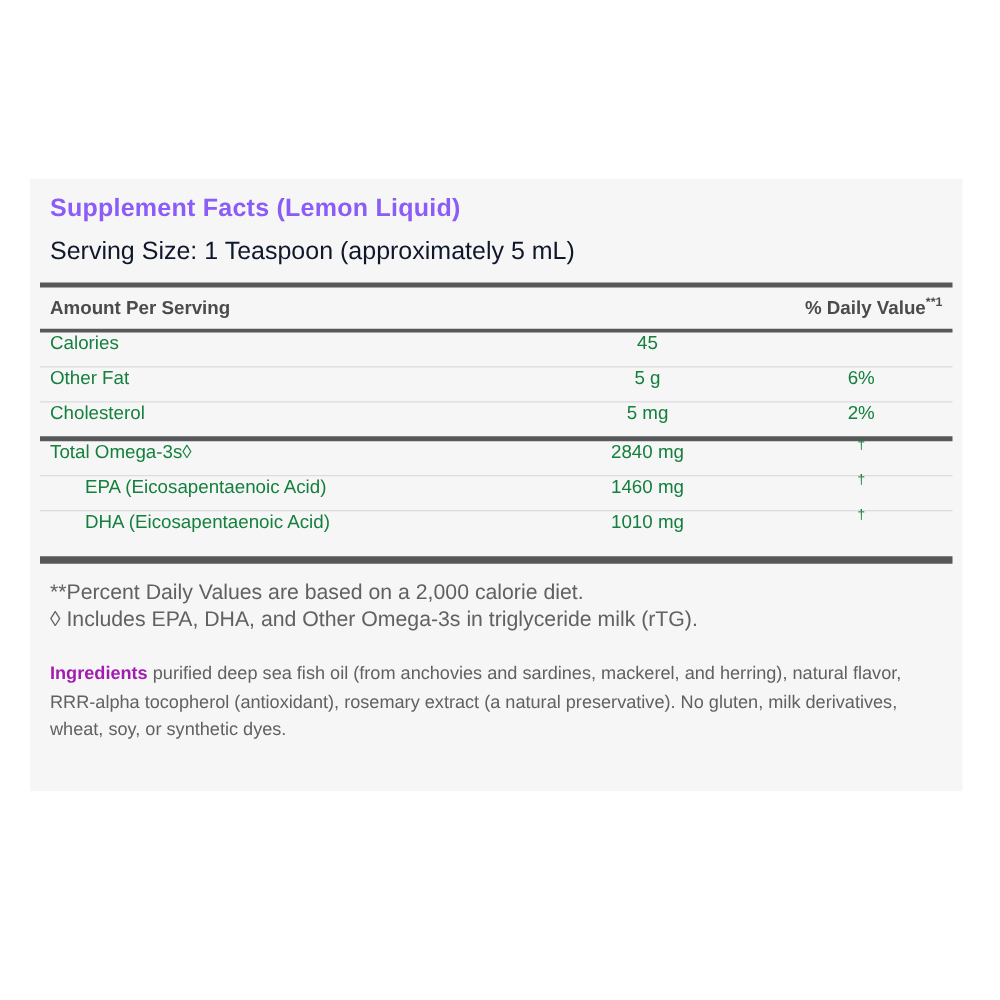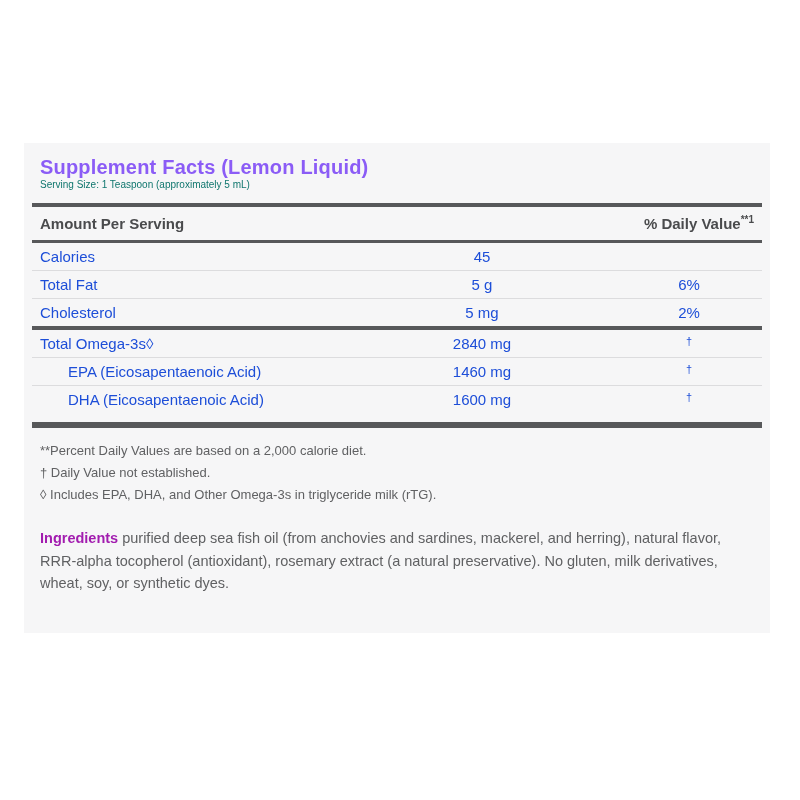--- a/index.html
+++ b/index.html
@@ -19,51 +19,51 @@
     padding: 11px 16px 0 16px;
   }
   .title {
     font-size: 20px;
     font-weight: bold;
     color: #8b5cf6;
     letter-spacing: 0.2px;
     margin: 2px 0 0 0;
   }
   .serving {
-    font-size: 10px;
-    color: #0f766e;
-    margin-top: 0;
+    font-size: 20px;
+    color: #0f172a;
+    margin-top: 11px;
   }
   .facts-table { margin: 13px -8px 0 -8px; }
   .bar { background: #57585a; }
   .bar.top { height: 4px; }
   .bar.mid { height: 3px; }
   .bar.sep { height: 4px; }
   .bar.bottom { height: 6px; margin-top: 9px; }
   .hdr-row {
     display: flex; align-items: center;
     height: 33px; padding: 0 8px;
     font-size: 15px; font-weight: bold; color: #4a4b4d;
   }
   .row {
-    display: flex; align-items: center;
+    display: flex; 
     height: 27px; padding: 0 8px;
-    font-size: 15px; color: #1d4ed8; gap: 36px;
+    font-size: 15px; color: #15803d;
   }
   .divider { height: 1px; background: #dcdcde; }
   .col-name { flex: 1; }
   .col-name.indent { padding-left: 28px; }
   .col-amount { width: 180px; text-align: center; }
   .col-dv { width: 130px; text-align: center; margin-left: 16px; }
   .col-dv.dagger { font-size: 11px; position: relative; top: -3px; }
   .hdr-row .col-dv { width: auto; text-align: right; }
   sup.hdr-sup { font-size: 10px; vertical-align: super; line-height: 0; }
   .footnotes {
     margin-top: 12px;
-    font-size: 13px;
+    font-size: 17px;
     line-height: 22px;
     color: #606163;
   }
   .footnotes div { white-space: pre-wrap; }
   .ingredients {
     margin-top: 21px;
     font-size: 14.5px;
     line-height: 22.5px;
     color: #606163;
     width: 700px;
@@ -91,21 +91,21 @@
     <div class="bar mid"></div>
 
     <div class="row">
       <div class="col-name">Calories</div>
       <div class="col-amount">45</div>
       <div class="col-dv"></div>
     </div>
     <div class="divider"></div>
 
     <div class="row">
-      <div class="col-name">Total Fat</div>
+      <div class="col-name">Other Fat</div>
       <div class="col-amount">5 g</div>
       <div class="col-dv">6%</div>
     </div>
     <div class="divider"></div>
 
     <div class="row">
       <div class="col-name">Cholesterol</div>
       <div class="col-amount">5 mg</div>
       <div class="col-dv">2%</div>
     </div>
@@ -121,31 +121,30 @@
 
     <div class="row">
       <div class="col-name indent">EPA (Eicosapentaenoic Acid)</div>
       <div class="col-amount">1460 mg</div>
       <div class="col-dv dagger">†</div>
     </div>
     <div class="divider"></div>
 
     <div class="row">
       <div class="col-name indent">DHA (Eicosapentaenoic Acid)</div>
-      <div class="col-amount">1600 mg</div>
+      <div class="col-amount">1010 mg</div>
       <div class="col-dv dagger">†</div>
     </div>
 
     <div class="bar bottom"></div>
 
   </div>
 
   <div class="footnotes">
     <div>**Percent Daily Values are based on a 2,000 calorie diet.</div>
-    <div>† Daily Value not established.</div>
     <div>◊ Includes EPA, DHA, and Other Omega-3s in triglyceride milk (rTG).</div>
   </div>
 
   <div class="ingredients">
     <b>Ingredients</b><span> purified deep sea fish oil (from anchovies and sardines, mackerel, and herring), natural flavor, RRR-alpha tocopherol (antioxidant), rosemary extract (a natural preservative). No gluten, milk derivatives, wheat, soy, or synthetic dyes.</span>
   </div>
 
 </div>
 
 </body></html>

